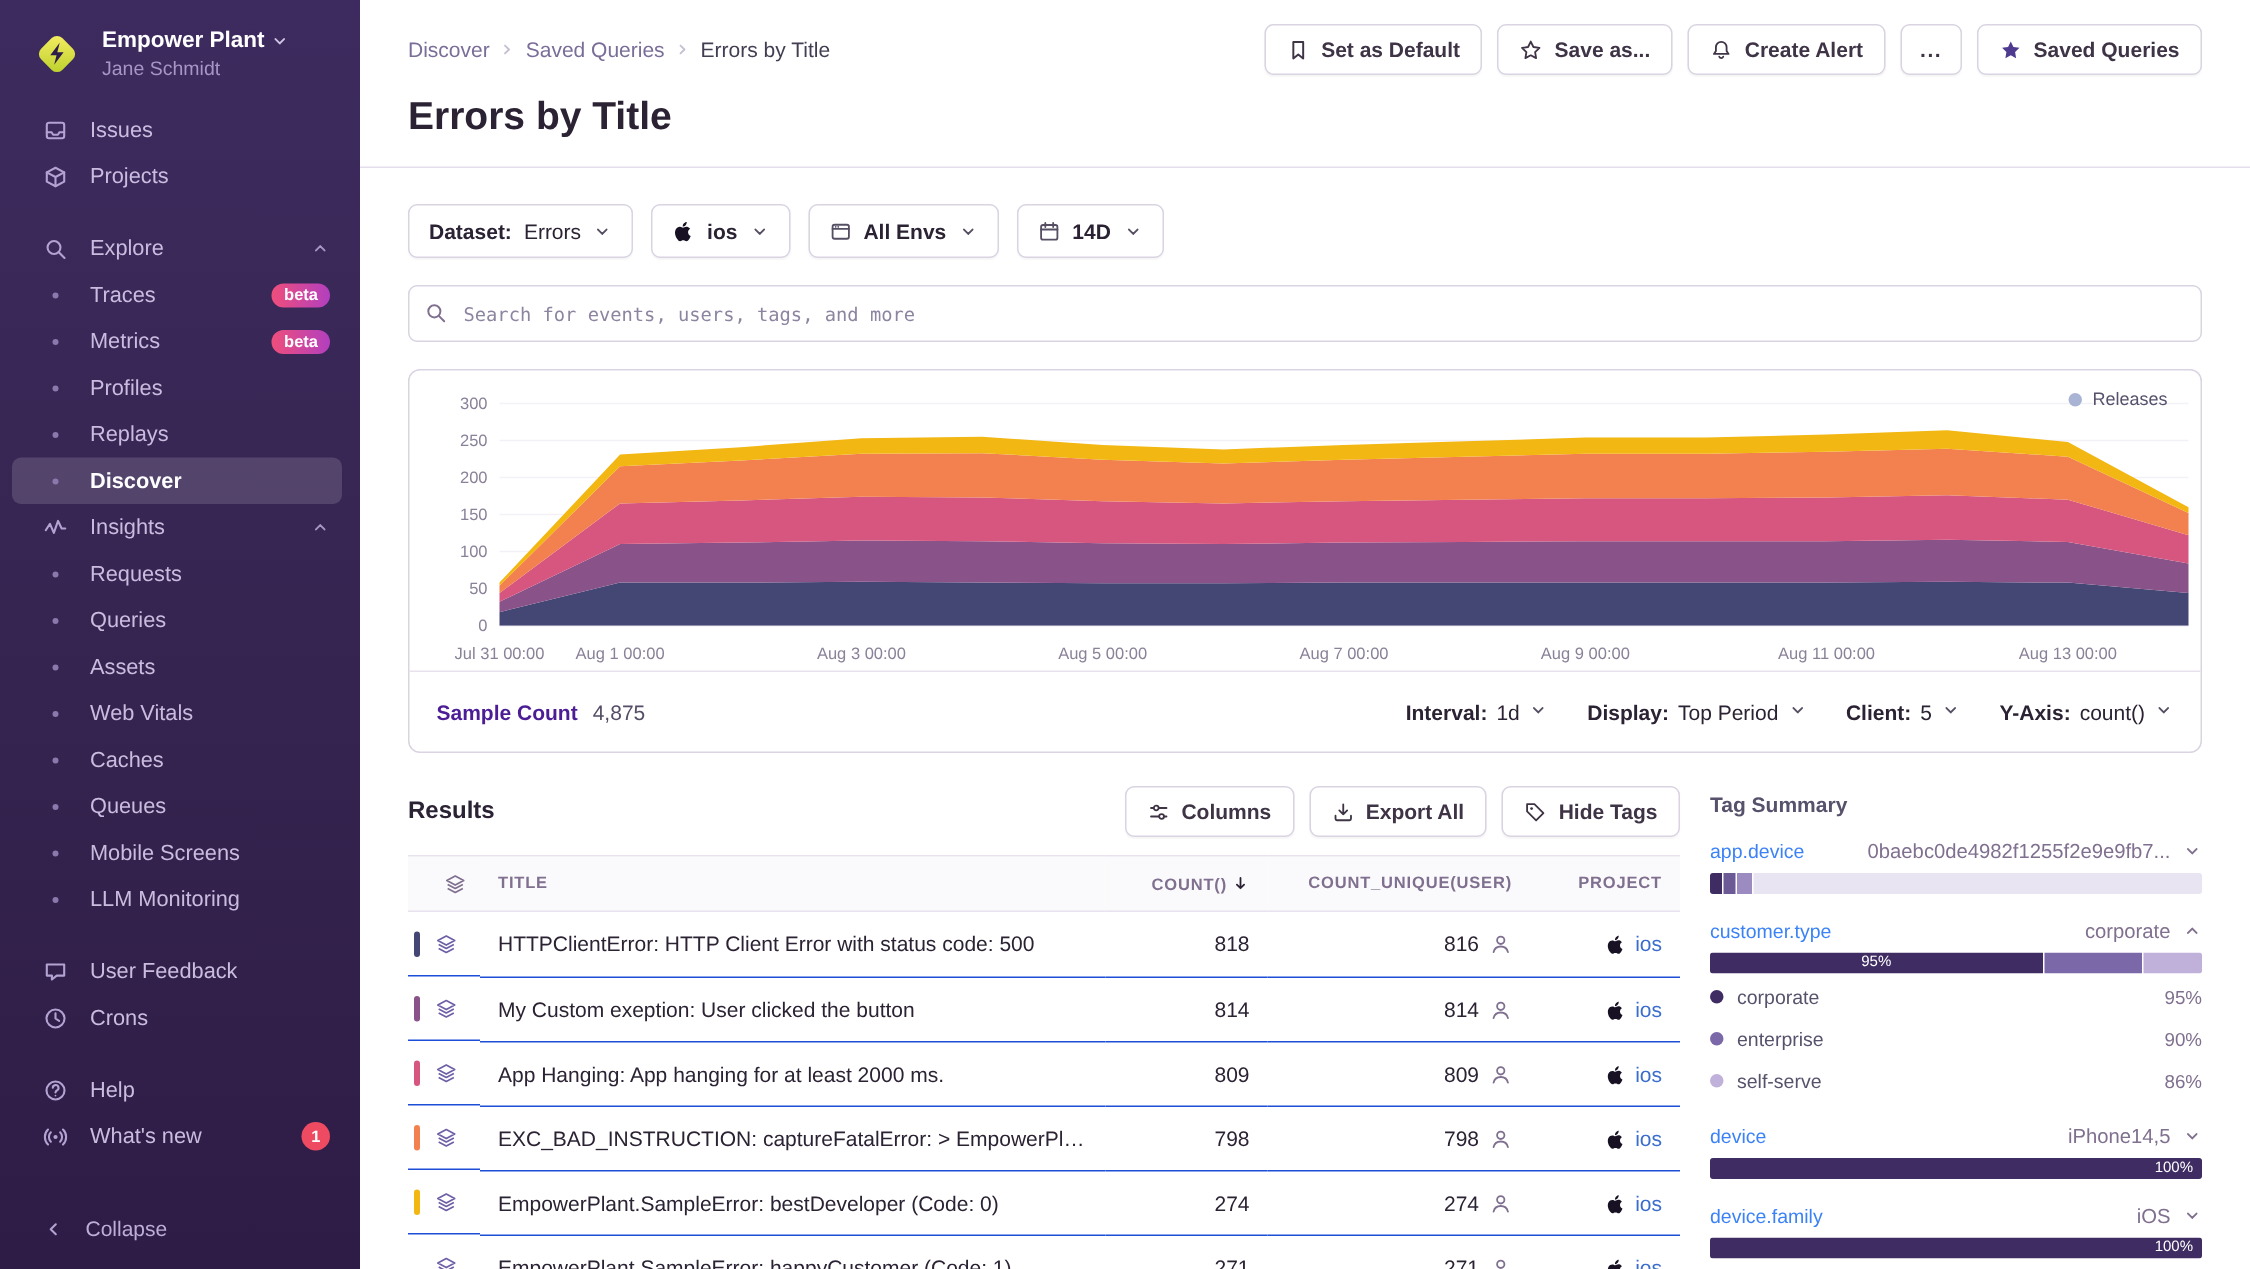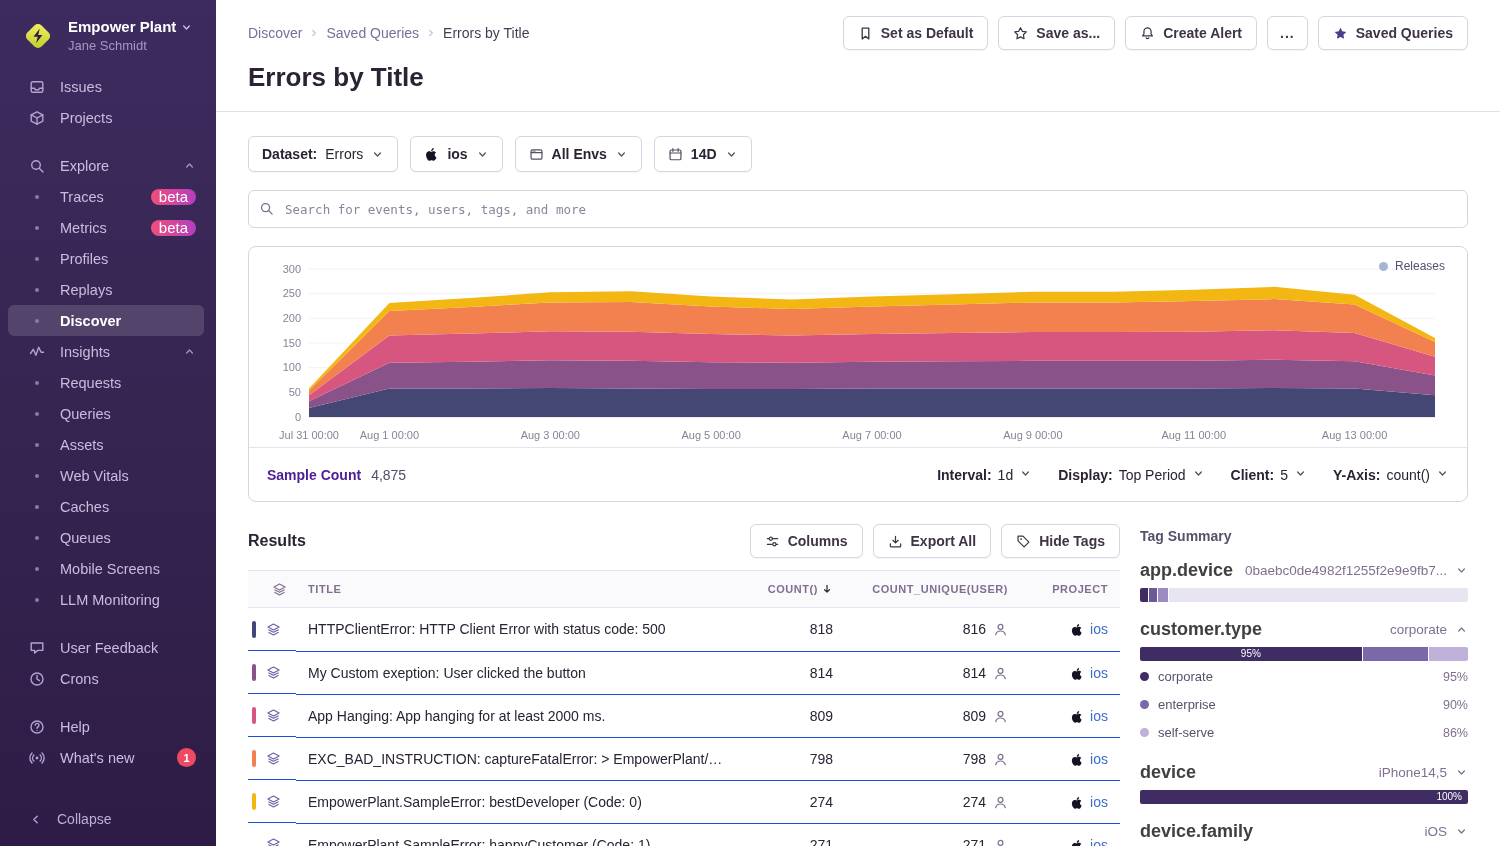--- a/index.html
+++ b/index.html
@@ -1,35 +1,35 @@
 <!DOCTYPE html>
 <html><head>
 <meta charset="utf-8">
 <style>
   *{margin:0;padding:0;box-sizing:border-box}
   html,body{width:1500px;height:846px;overflow:hidden}
   body{font-family:"Liberation Sans",sans-serif;font-size:14px;color:#2b2233;background:#fff}
   .app{display:flex;width:1500px;height:846px}
 
   
-  .sidebar{width:216px;flex-shrink:0;background:linear-gradient(180deg,#3d2b5f 0%,#35244f 55%,#2e1c46 100%);color:#c9bcdf;display:flex;flex-direction:column;padding:14px 0 10px}
+  .sidebar{width:240px;flex-shrink:0;background:linear-gradient(180deg,#3d2b5f 0%,#35244f 55%,#2e1c46 100%);color:#c9bcdf;display:flex;flex-direction:column;padding:14px 0 10px}
   .org{display:flex;align-items:flex-start;gap:12px;padding:4px 16px 14px 20px;cursor:pointer}
   .org-name{display:flex;align-items:center;gap:4px;color:#fff;font-weight:700;font-size:15px;line-height:18px}
   .org-user{color:#a796c5;font-size:13px;margin-top:2px}
   .org .chev{display:inline-flex;color:#cfc3e4}
   .nav{flex:1;overflow:hidden;display:flex;flex-direction:column}
   .nav-group{margin-bottom:17px}
   .nav-item{display:flex;align-items:center;gap:14px;height:31px;margin:0 12px 0 8px;padding:0 8px 0 20px;border-radius:6px;cursor:pointer;font-size:14.5px;color:#c9bcdf;white-space:nowrap}
   .nav-item .n-ico{display:inline-flex;width:18px;justify-content:center;color:#b3a3d2}
   .nav-item .bullet{width:18px;display:inline-flex;justify-content:center}
   .nav-item .bullet::after{content:"";width:4px;height:4px;border-radius:50%;background:#8b79ad}
   .nav-item.selected{background:rgba(255,255,255,.14);color:#fff;font-weight:700}
   .nav-item .n-lab{overflow:hidden;text-overflow:ellipsis}
   .nav-item .n-chev{margin-left:auto;display:inline-flex;color:#a796c5}
-  .beta{margin-left:auto;background:linear-gradient(90deg,#ef4e7b,#b23fbf);color:#fff;font-size:15px;font-weight:400;padding:2px 8px;border-radius:20px;line-height:12px}
+  .beta{margin-left:auto;background:linear-gradient(90deg,#ef4e7b,#b23fbf);color:#fff;font-size:11px;font-weight:700;padding:2px 8px;border-radius:20px;line-height:12px}
   .red-badge{margin-left:auto;background:#ee4b63;color:#fff;width:19px;height:19px;border-radius:50%;display:inline-flex;align-items:center;justify-content:center;font-size:11px;font-weight:700}
   .collapse-row{margin-top:auto;display:flex;align-items:center;gap:14px;height:34px;padding:0 8px 0 28px;color:#bcaed6;cursor:pointer}
   .collapse-row .n-ico{display:inline-flex;color:#b3a3d2}
 
   
   .main{flex:1;display:flex;flex-direction:column;min-width:0}
   .page-header{padding:16px 32px 0}
   .ph-top{display:flex;align-items:center;justify-content:space-between}
   .breadcrumb{display:flex;align-items:center;gap:6px;font-size:14px}
   .bc-item{color:#7a6e99;cursor:pointer}
@@ -96,21 +96,21 @@
   td.c-unique{white-space:nowrap}
   td.c-unique .u-ico{display:inline-flex;color:#80708f;vertical-align:-3px;margin-left:7px}
   .c-proj{width:100px;text-align:right !important}
   td.c-proj .a-ico{display:inline-flex;color:#171123;vertical-align:-3px;margin-right:6px}
   .p-link{color:#3b6ecc;cursor:pointer;text-decoration:none}
 
   .tag-col{width:328px;flex-shrink:0}
   .tag-title{font-size:14px;font-weight:700;color:#57516b;margin:4px 0 16px}
   .tag-sec{margin-bottom:17px}
   .tag-head{display:flex;align-items:center;gap:8px;margin-bottom:7px;cursor:pointer}
-  .tag-name{font-weight:700;font-size:18px;color:#404040;white-space:nowrap}
+  .tag-name{font-weight:400;font-size:13px;color:#3b82f6;white-space:nowrap}
   .tag-val{margin-left:auto;color:#80708f;font-size:13.5px;white-space:nowrap;overflow:hidden;text-overflow:ellipsis;max-width:210px}
   .tag-chev{display:inline-flex;color:#80708f;flex-shrink:0}
   .tag-bar{display:flex;gap:1px;height:14px;border-radius:2px;overflow:hidden}
   .seg{height:100%;display:flex;align-items:center;justify-content:center;min-width:2px}
   .seg-r{justify-content:flex-end;padding-right:6px}
   .seg-lab{font-size:10px;color:#fff;line-height:14px}
   .tag-leg{display:flex;align-items:center;gap:9px;height:25px;font-size:13px;color:#57516b;margin-top:3px}
   .tag-leg .dot{width:9px;height:9px;border-radius:50%;display:inline-block;flex-shrink:0}
   .tl-pct{margin-left:auto;color:#80708f;font-size:12.5px}
 </style>

